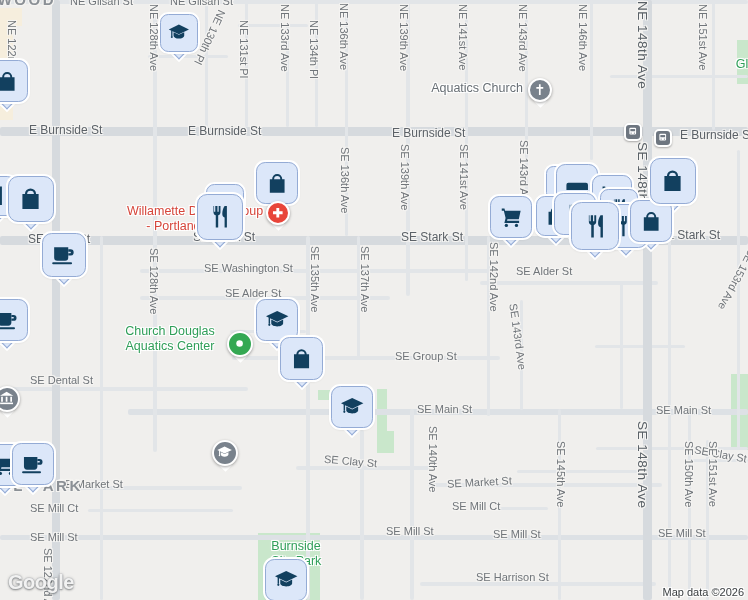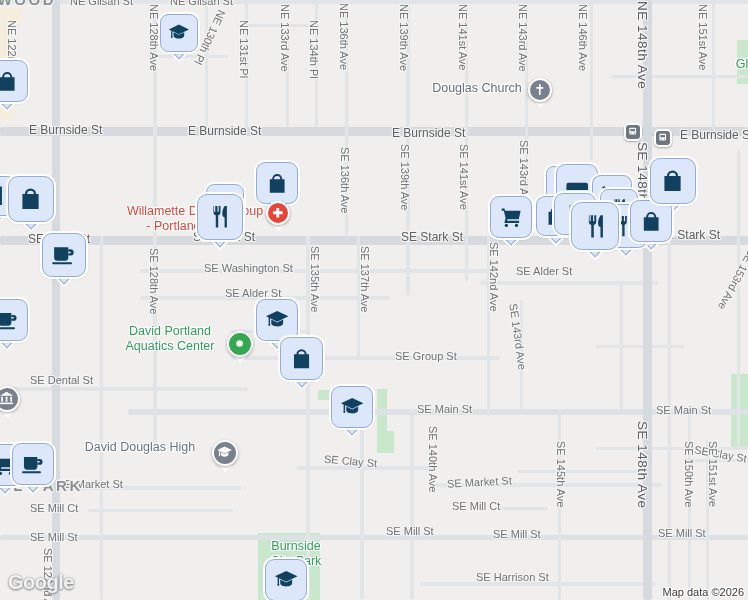--- a/index.html
+++ b/index.html
@@ -192,32 +192,31 @@
       <div class="lbl v" style="left: 731px; top: 246px; transform: rotate(28deg);">SE 153rd Ave</div>
       <div class="lbl v" style="left: 427px; top: 426px;">SE 140th Ave</div>
       <div class="lbl v" style="left: 555px; top: 441px;">SE 145th Ave</div>
       <div class="lbl v big" style="left: 635px; top: 421px;">SE 148th Ave</div>
       <div class="lbl v" style="left: 683px; top: 441px;">SE 150th Ave</div>
       <div class="lbl v" style="left: 707px; top: 441px;">SE 151st Ave</div>
       <div class="lbl v" style="left: 42px; top: 548px;">SE 122nd Ave</div>
       <div class="area-lbl" style="left: -64px; top: -9px;">HAZELWOOD</div>
       <div class="area-lbl" style="left: -20px; top: 477px;">MILL PARK</div>
       <div class="poi-lbl gray" style="left: 477px; top: 81px;">
-        <div>Douglas Church</div>
+        <div>Aquatics Church</div>
       </div>
       <div class="poi-lbl red" style="left: 195px; top: 204px;">
         <div>Willamette Dental Group</div>
         <div>- Portland Stark 1</div>
       </div>
       <div class="poi-lbl green" style="left: 170px; top: 324px;">
-        <div>David Portland</div>
+        <div>Church Douglas</div>
         <div>Aquatics Center</div>
       </div>
       <div class="poi-lbl slate" style="left: 140px; top: 440px;">
-        <div>David Douglas High</div>
       </div>
       <div class="poi-lbl green" style="left: 296px; top: 539px;">
         <div>Burnside</div>
         <div>City Park</div>
       </div>
       <div class="poi-lbl green" style="left: 742px; top: 57px;">
         <div>Gl</div>
       </div>
       <div class="pin" style="left: -24px; top: 176px; width: 40px; height: 40px;">
         <div class="tip"></div>

